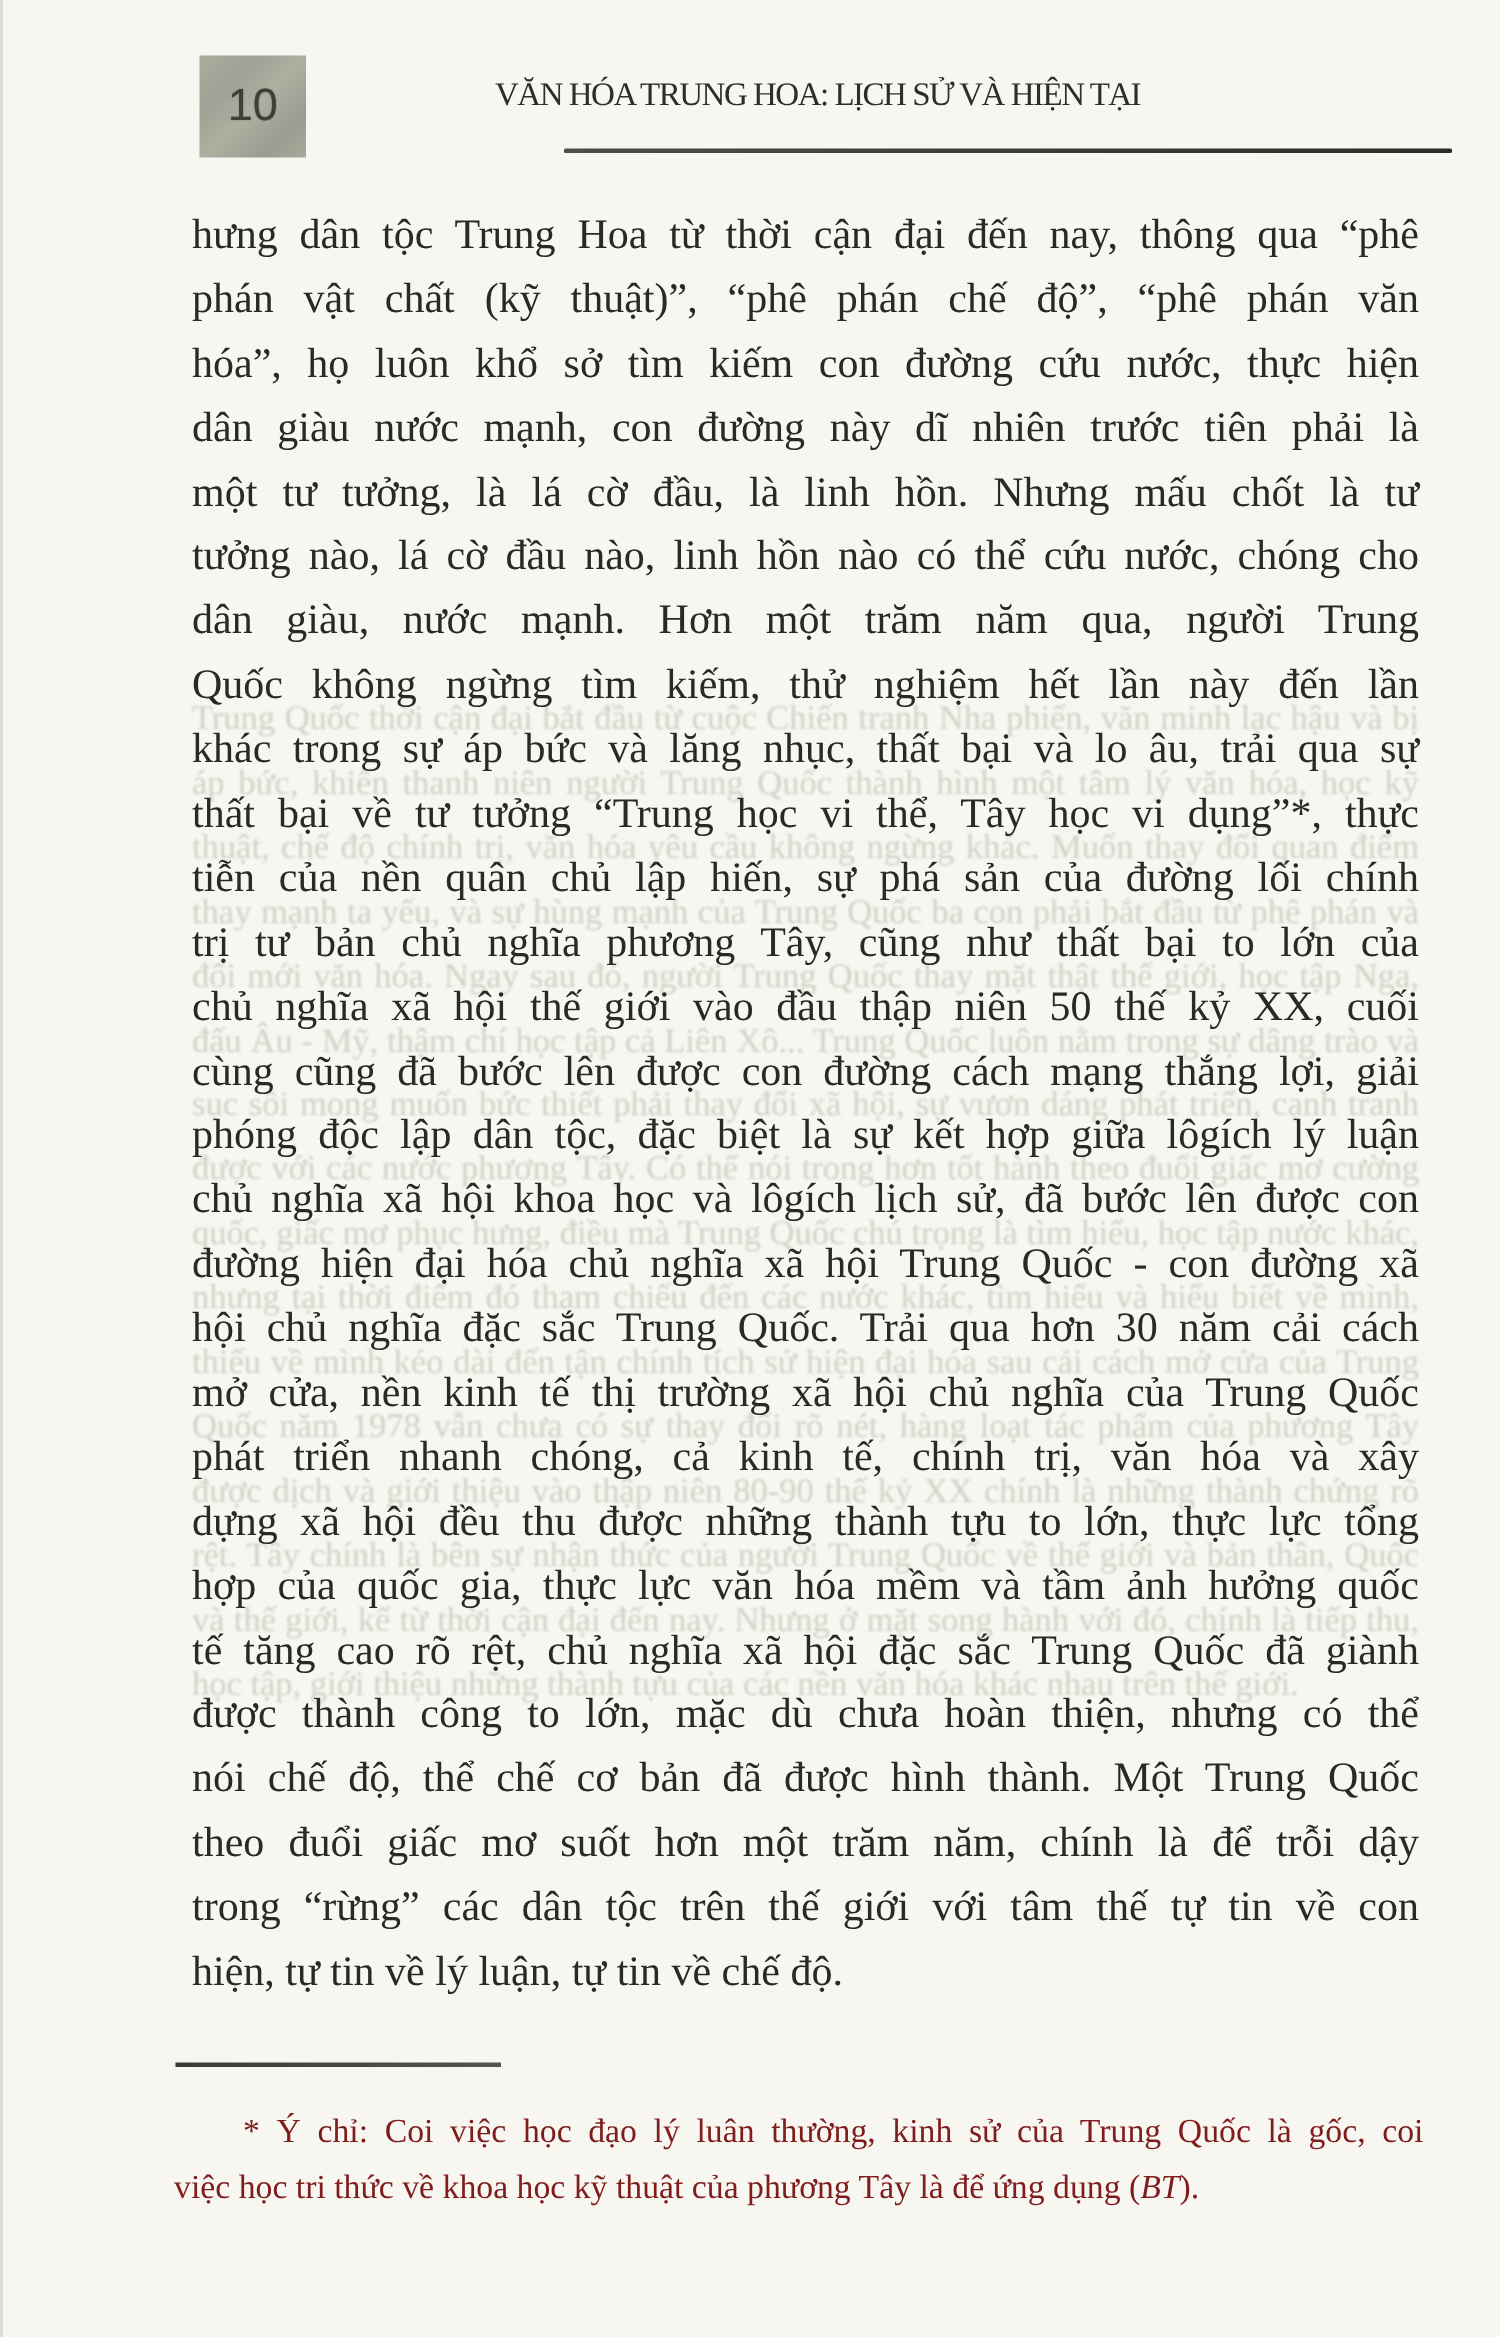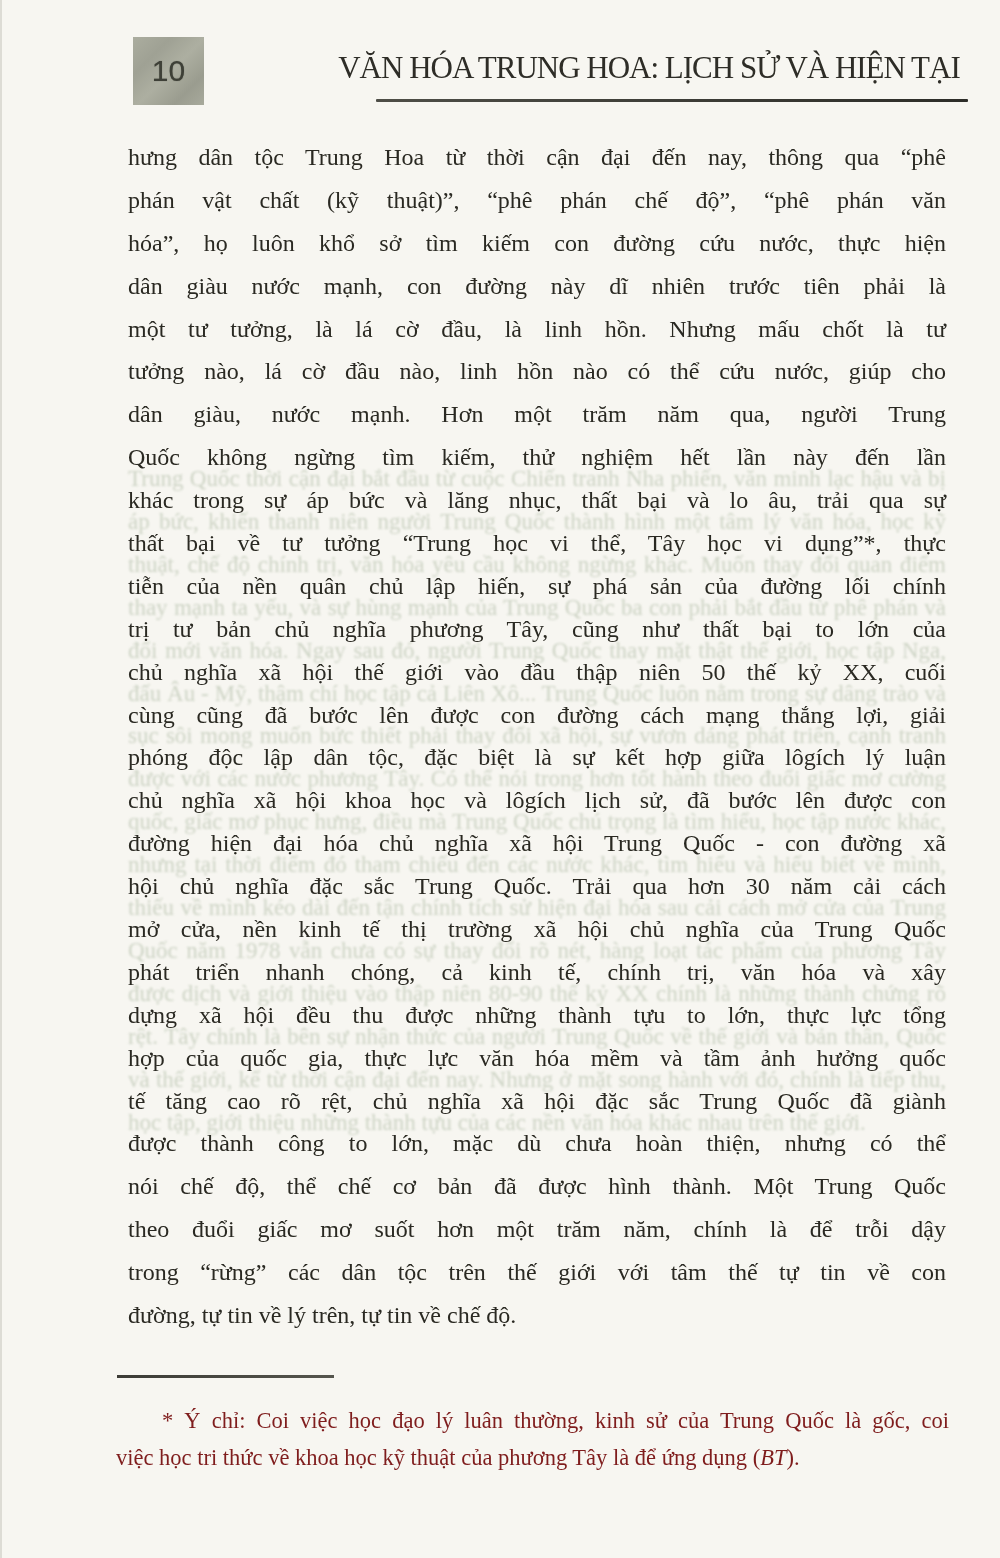--- a/index.html
+++ b/index.html
@@ -24,42 +24,42 @@
   .page-number-badge{
     position:absolute;left:133px;top:37px;width:71px;height:68px;
     background:linear-gradient(135deg,#abad9f 0%,#9fa194 28%,#adafa1 52%,#9a9c8f 78%,#a8aa9c 100%);
     display:flex;align-items:center;justify-content:center;
     font-family:"Liberation Sans","DejaVu Sans",sans-serif;
     font-weight:normal;font-size:30px;color:#3e4037;
     text-shadow:0 0 1px rgba(62,64,55,.6);
   }
   .running-header{
     position:absolute;top:50px;right:32px;left:330px;
-    text-align:center;
-    font-size:31px;letter-spacing:-1px;color:#2e2d27;
+    text-align:left;
+    font-size:22px;letter-spacing:-1px;color:#2e2d27;
     white-space:nowrap;
   }
   .header-rule{
     position:absolute;left:376px;top:99px;width:592px;height:3px;
     background:linear-gradient(to right,#4e4e47,#2d2d28);
     border-radius:1px;
   }
   .ghost-layer{
     position:absolute;left:128px;top:458px;width:818px;height:898px;
     overflow:hidden;
     color:var(--ghost);
     font-size:23px;line-height:42.9px;
     text-align:justify;
     filter:blur(0.8px);
     user-select:none;
   }
   .body-text{
     position:absolute;left:128px;top:136px;width:818px;
     color:var(--ink);
-    font-size:24px;line-height:42.9px;
+    font-size:28px;line-height:42.9px;
   }
   .tline{
     text-align:justify;
     text-align-last:justify;
     height:42.9px;
     white-space:normal;
   }
   .tline.last{text-align-last:left;}
   .footnote-separator{
     position:absolute;left:117px;top:1375px;width:217px;height:3px;
@@ -92,21 +92,21 @@
   <div class="header-rule"></div>
 
   <div class="ghost-layer">Trung Quốc thời cận đại bắt đầu từ cuộc Chiến tranh Nha phiến, văn minh lạc hậu và bị áp bức, khiến thanh niên người Trung Quốc thành hình một tâm lý văn hóa, học kỹ thuật, chế độ chính trị, văn hóa yêu cầu không ngừng khác. Muốn thay đổi quan điểm thay mạnh ta yếu, và sự hùng mạnh của Trung Quốc ba con phải bắt đầu từ phê phán và đổi mới văn hóa. Ngay sau đó, người Trung Quốc thay mặt thật thế giới, học tập Nga, đấu Âu - Mỹ, thậm chí học tập cả Liên Xô... Trung Quốc luôn nằm trong sự dâng trào và sục sôi mong muốn bức thiết phải thay đổi xã hội, sự vươn dáng phát triển, cạnh tranh được với các nước phương Tây. Có thể nói trong hơn tốt hành theo đuổi giấc mơ cường quốc, giấc mơ phục hưng, điều mà Trung Quốc chú trọng là tìm hiểu, học tập nước khác, nhưng tại thời điểm đó tham chiếu đến các nước khác, tìm hiểu và hiểu biết về mình, thiếu về mình kéo dài đến tận chính tích sử hiện đại hóa sau cải cách mở cửa của Trung Quốc năm 1978 vẫn chưa có sự thay đổi rõ nét, hàng loạt tác phẩm của phương Tây được dịch và giới thiệu vào thập niên 80-90 thế kỷ XX chính là những thành chứng rõ rệt. Tây chính là bên sự nhận thức của người Trung Quốc về thế giới và bản thân, Quốc và thế giới, kể từ thời cận đại đến nay. Nhưng ở mặt song hành với đó, chính là tiếp thu, học tập, giới thiệu những thành tựu của các nền văn hóa khác nhau trên thế giới.</div>
 
   <div class="body-text">
       <div class="tline">hưng dân tộc Trung Hoa từ thời cận đại đến nay, thông qua “phê</div>
       <div class="tline">phán vật chất (kỹ thuật)”, “phê phán chế độ”, “phê phán văn</div>
       <div class="tline">hóa”, họ luôn khổ sở tìm kiếm con đường cứu nước, thực hiện</div>
       <div class="tline">dân giàu nước mạnh, con đường này dĩ nhiên trước tiên phải là</div>
       <div class="tline">một tư tưởng, là lá cờ đầu, là linh hồn. Nhưng mấu chốt là tư</div>
-      <div class="tline">tưởng nào, lá cờ đầu nào, linh hồn nào có thể cứu nước, giúp cho</div>
+      <div class="tline">tưởng nào, lá cờ đầu nào, linh hồn nào có thể cứu nước, chóng cho</div>
       <div class="tline">dân giàu, nước mạnh. Hơn một trăm năm qua, người Trung</div>
       <div class="tline">Quốc không ngừng tìm kiếm, thử nghiệm hết lần này đến lần</div>
       <div class="tline">khác trong sự áp bức và lăng nhục, thất bại và lo âu, trải qua sự</div>
       <div class="tline">thất bại về tư tưởng “Trung học vi thể, Tây học vi dụng”*, thực</div>
       <div class="tline">tiễn của nền quân chủ lập hiến, sự phá sản của đường lối chính</div>
       <div class="tline">trị tư bản chủ nghĩa phương Tây, cũng như thất bại to lớn của</div>
       <div class="tline">chủ nghĩa xã hội thế giới vào đầu thập niên 50 thế kỷ XX, cuối</div>
       <div class="tline">cùng cũng đã bước lên được con đường cách mạng thắng lợi, giải</div>
       <div class="tline">phóng độc lập dân tộc, đặc biệt là sự kết hợp giữa lôgích lý luận</div>
       <div class="tline">chủ nghĩa xã hội khoa học và lôgích lịch sử, đã bước lên được con</div>
@@ -114,21 +114,21 @@
       <div class="tline">hội chủ nghĩa đặc sắc Trung Quốc. Trải qua hơn 30 năm cải cách</div>
       <div class="tline">mở cửa, nền kinh tế thị trường xã hội chủ nghĩa của Trung Quốc</div>
       <div class="tline">phát triển nhanh chóng, cả kinh tế, chính trị, văn hóa và xây</div>
       <div class="tline">dựng xã hội đều thu được những thành tựu to lớn, thực lực tổng</div>
       <div class="tline">hợp của quốc gia, thực lực văn hóa mềm và tầm ảnh hưởng quốc</div>
       <div class="tline">tế tăng cao rõ rệt, chủ nghĩa xã hội đặc sắc Trung Quốc đã giành</div>
       <div class="tline">được thành công to lớn, mặc dù chưa hoàn thiện, nhưng có thể</div>
       <div class="tline">nói chế độ, thể chế cơ bản đã được hình thành. Một Trung Quốc</div>
       <div class="tline">theo đuổi giấc mơ suốt hơn một trăm năm, chính là để trỗi dậy</div>
       <div class="tline">trong “rừng” các dân tộc trên thế giới với tâm thế tự tin về con</div>
-      <div class="tline last">đường, tự tin về lý trên, tự tin về chế độ.</div>
+      <div class="tline last">hiện, tự tin về lý luận, tự tin về chế độ.</div>
     </div>
 
   <div class="footnote-separator"></div>
 
   <div class="footnote">
     <div class="fline1">* Ý chỉ: Coi việc học đạo lý luân thường, kinh sử của Trung Quốc là gốc, coi</div>
     <div class="fline2"><span>việc học tri thức về khoa học kỹ thuật của phương Tây là để ứng dụng (</span><span class="italic">BT</span><span>).</span></div>
   </div>
 
 </div>

